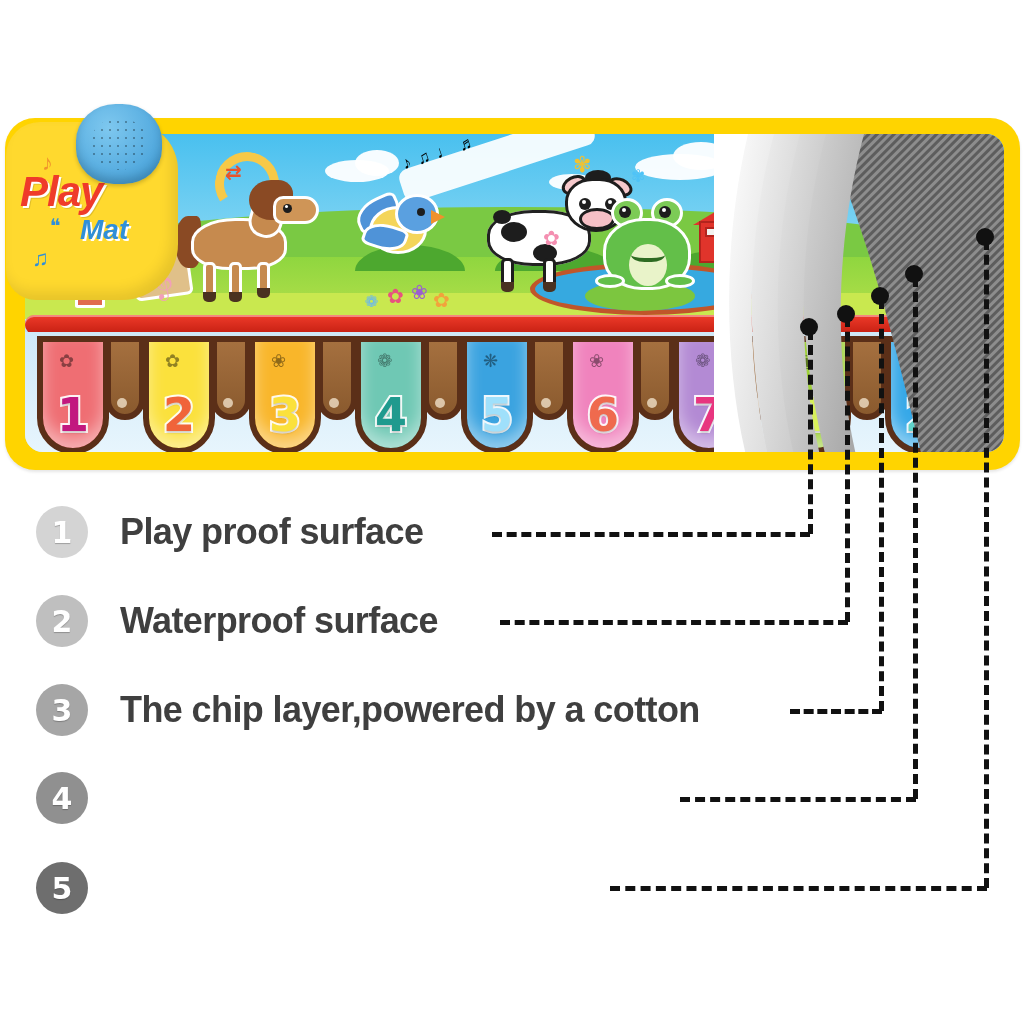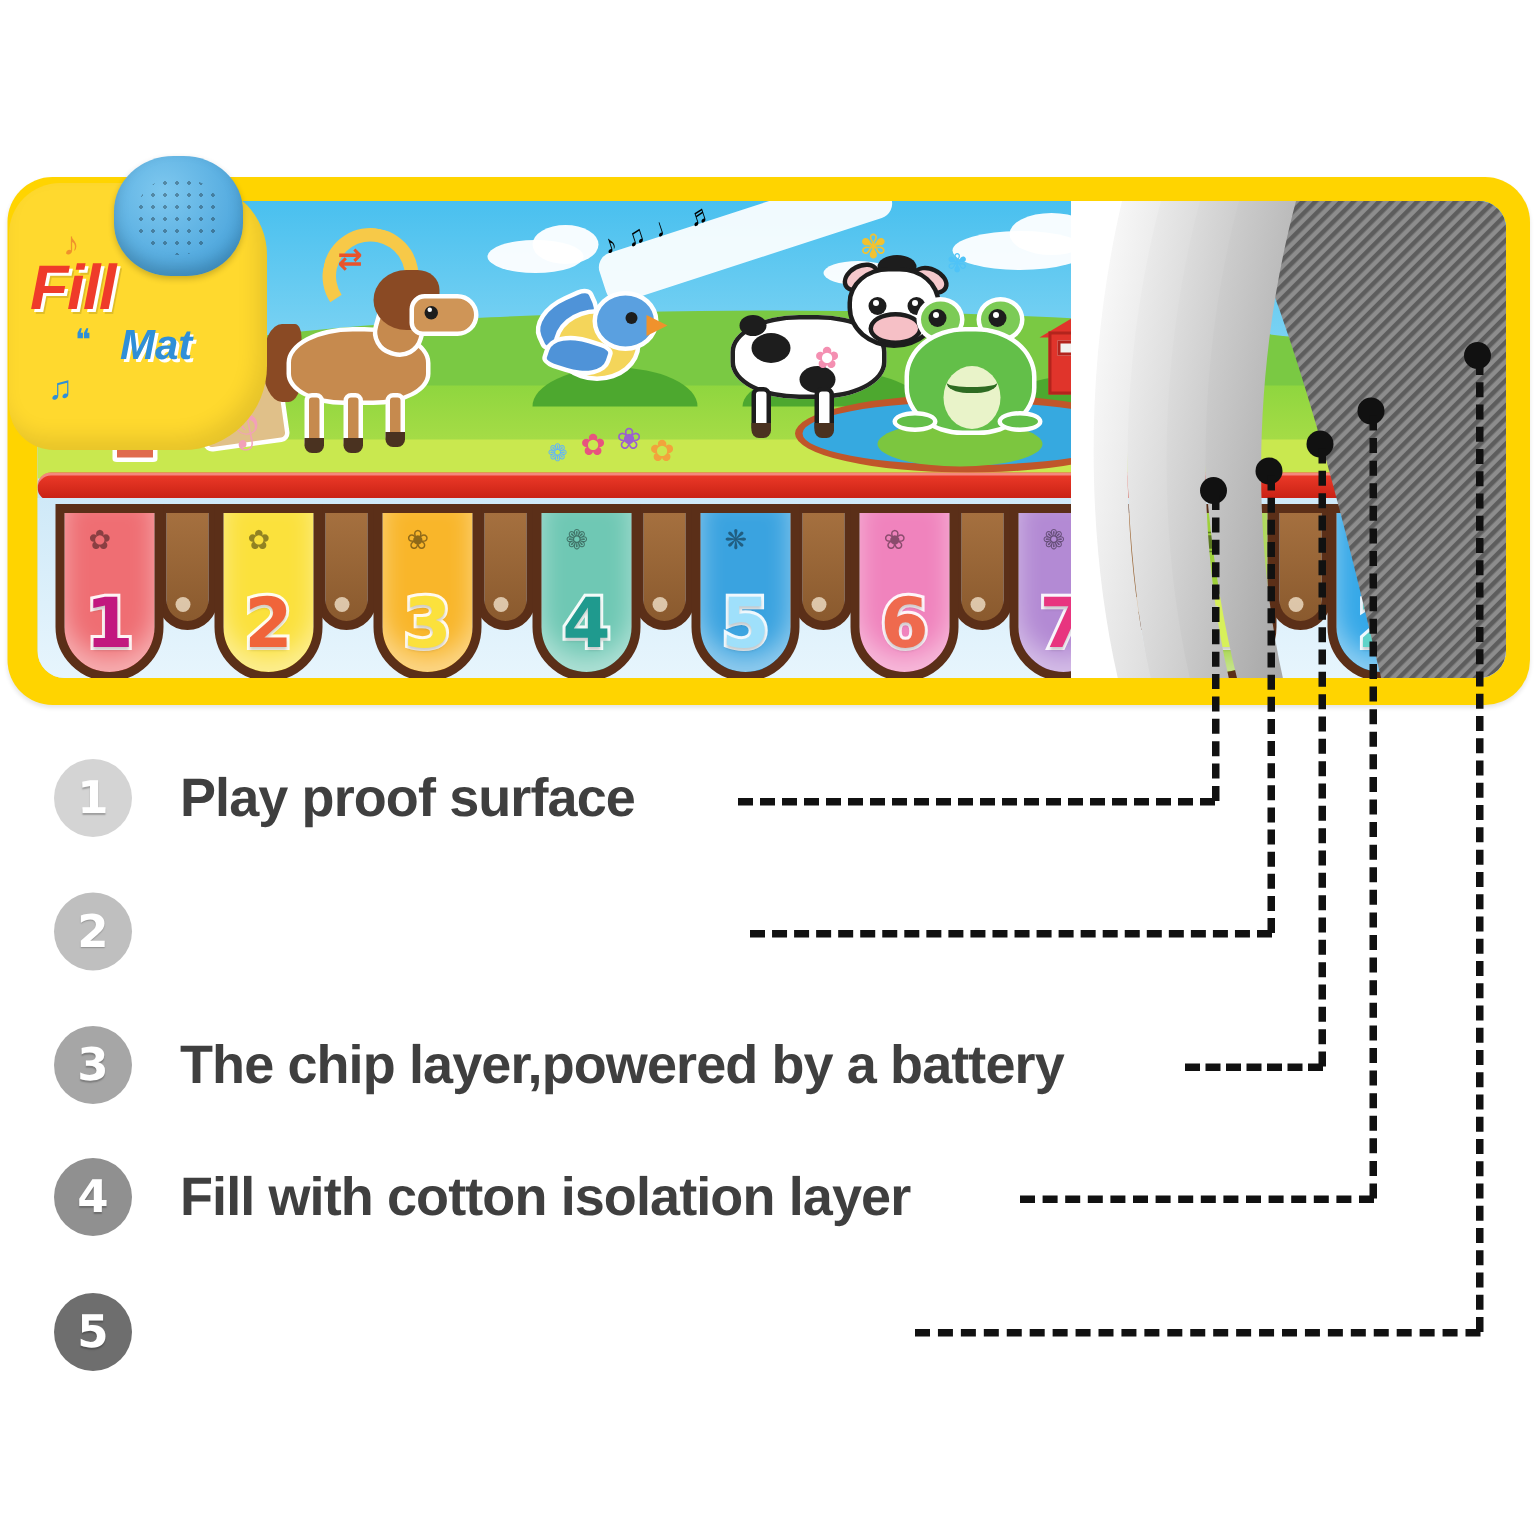--- a/index.html
+++ b/index.html
@@ -361,21 +361,21 @@
 
     <div class="vline" style="left:984px;top:240px;height:648px;"></div>
     <div class="hline" style="left:610px;top:886px;width:377px;"></div>
   </div>
 
   <div style="position:absolute;left:6px;top:122px;width:172px;height:178px;
               background:#ffd92e;border-radius:34px 48px 56px 30px;
               box-shadow:inset -6px -8px 14px rgba(0,0,0,.10);">
     <div style="position:absolute;left:14px;top:46px;font-size:42px;font-weight:bold;
                 color:#ef3b2a;font-style:italic;letter-spacing:-1px;
-                text-shadow:2px 2px 0 #fff,3px 3px 0 rgba(0,0,0,.12);">Fill</div>
+                text-shadow:2px 2px 0 #fff,3px 3px 0 rgba(0,0,0,.12);">Play</div>
     <div style="position:absolute;left:74px;top:92px;font-size:28px;font-weight:bold;
                 color:#2f8fd8;font-style:italic;
                 text-shadow:2px 2px 0 #fff;">Mat</div>
     <div style="position:absolute;left:36px;top:28px;font-size:22px;color:#f0922c;">♪</div>
     <div style="position:absolute;left:26px;top:124px;font-size:22px;color:#2f8fd8;">♫</div>
     <div style="position:absolute;left:44px;top:92px;font-size:20px;color:#2f8fd8;">❝</div>
   </div>
   <div style="position:absolute;left:76px;top:104px;width:86px;height:80px;
               background:radial-gradient(circle at 38% 30%,#7ec8ef,#3c9ad6);
               border-radius:46% 46% 44% 44%;
@@ -386,30 +386,30 @@
 
   <div class="legend">
 
     <div class="row" style="top:14px;">
       <div class="badge" id="b0" style="background: rgb(212, 212, 212);">1</div>
       <div class="label">Play proof surface</div>
     </div>
 
     <div class="row" style="top:103px;">
       <div class="badge" id="b1" style="background: rgb(191, 191, 191);">2</div>
+      <div class="label">Waterproof surface</div>
     </div>
 
     <div class="row" style="top:192px;">
       <div class="badge" id="b2" style="background: rgb(166, 166, 166);">3</div>
-      <div class="label">The chip layer,powered by a battery</div>
+      <div class="label">The chip layer,powered by a cotton</div>
     </div>
 
     <div class="row" style="top:280px;">
       <div class="badge" id="b3" style="background: rgb(144, 144, 144);">4</div>
-      <div class="label">Fill with cotton isolation layer</div>
     </div>
 
     <div class="row" style="top:370px;">
       <div class="badge" id="b4" style="background: rgb(110, 110, 110);">5</div>
     </div>
 
   </div>
 </div>
 
 </body></html>

